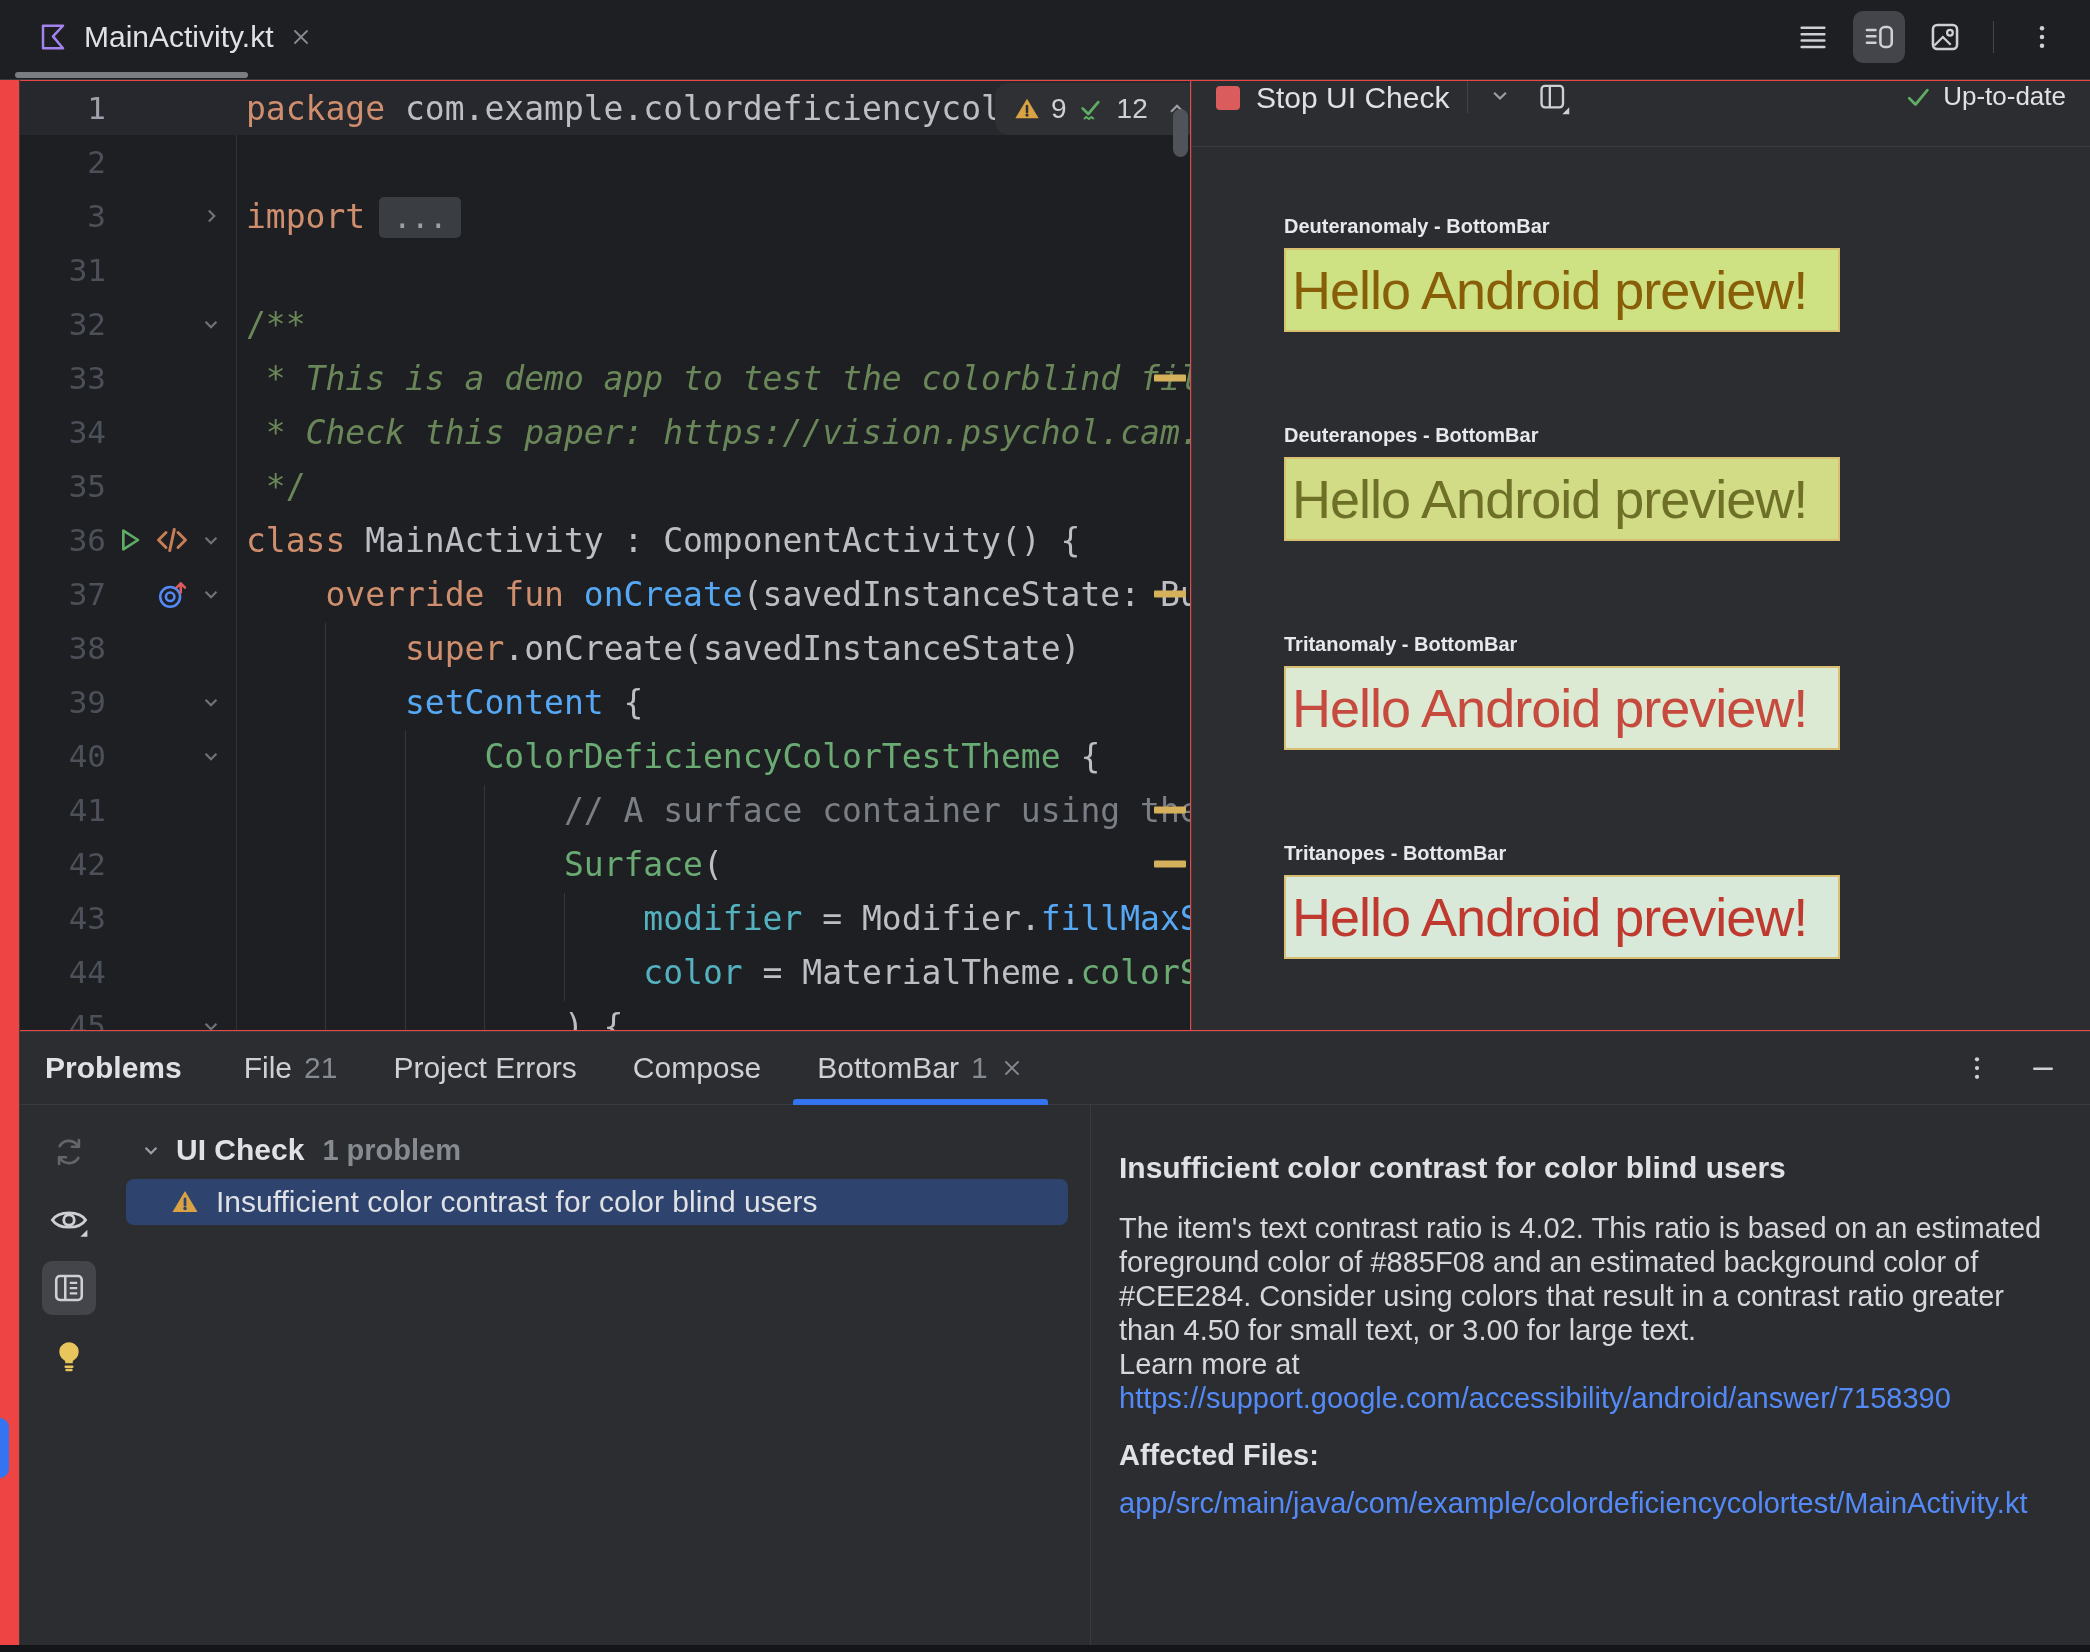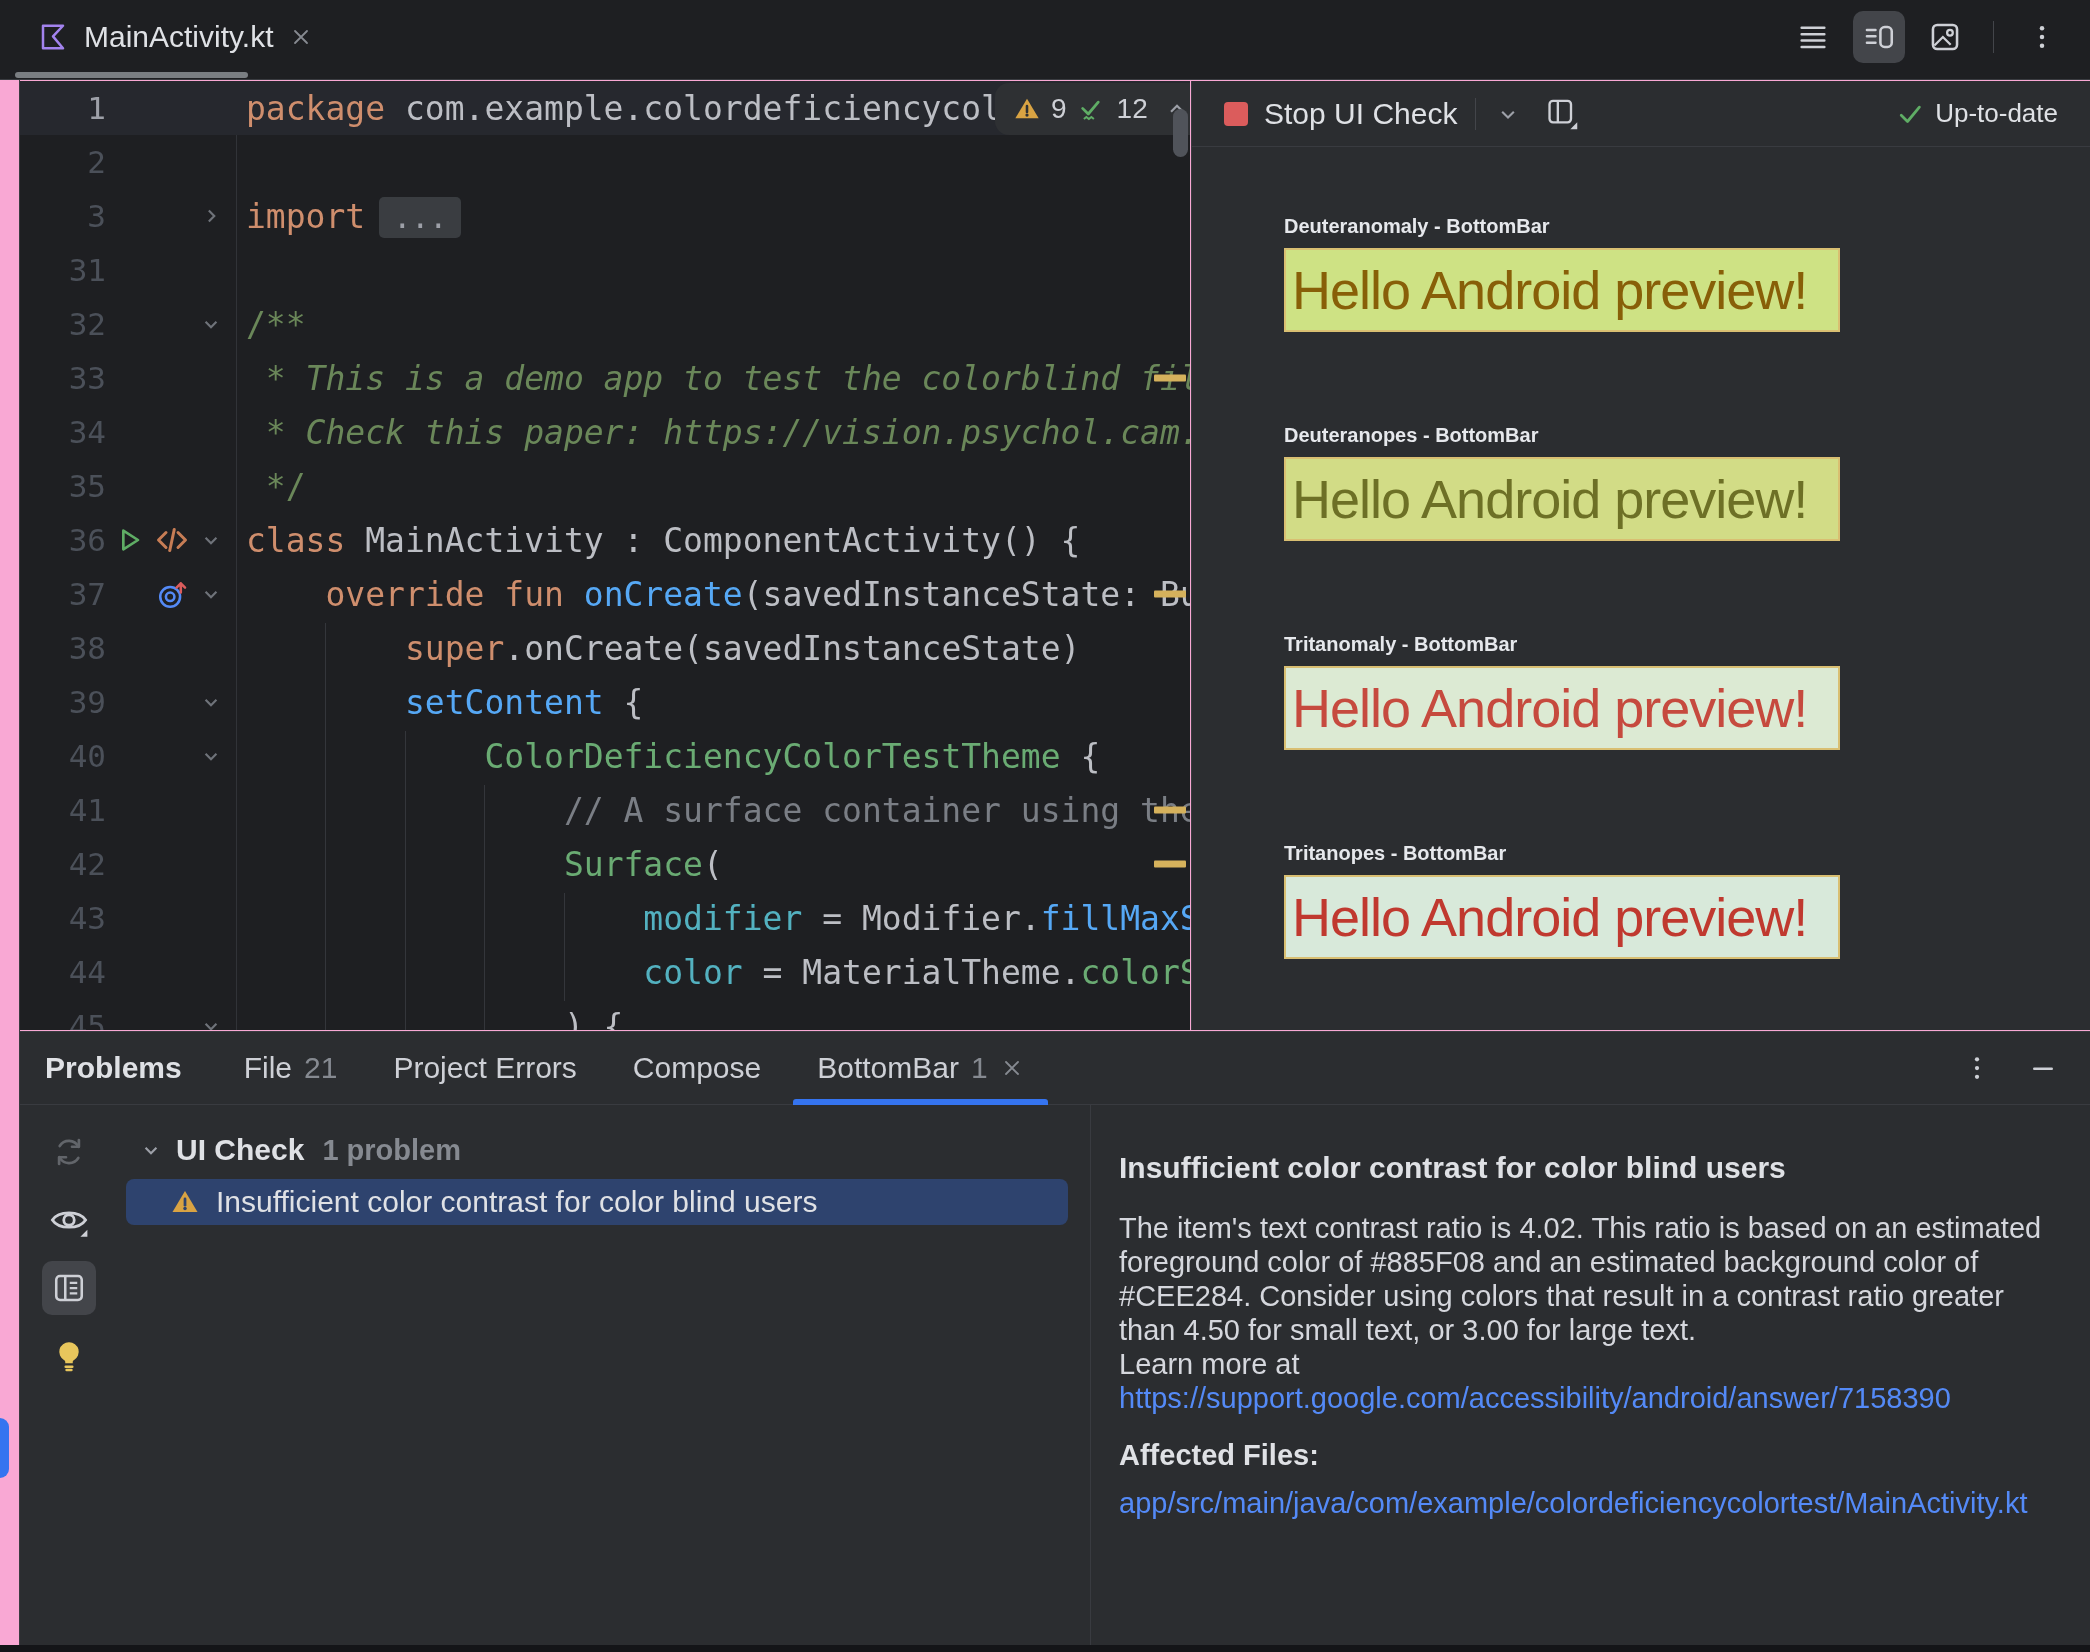--- a/index.html
+++ b/index.html
@@ -1,19 +1,19 @@
 <!DOCTYPE html>
 <html><head>
 <meta charset="utf-8">
 <style>
   * { margin:0; padding:0; box-sizing:border-box; }
   html,body { background:#0e0f11; }
   #root {
     position:relative; width:2090px; height:1652px;
-    background:#f9a8d4; overflow:hidden;
+    background:#ef4444; overflow:hidden;
     font-family:"Liberation Sans", sans-serif; color:#dfe1e5;
   }
   
   .left-stripe { position:absolute; left:0; top:80px; bottom:0; width:20px; border-right:1px solid #393b40; z-index:6; }
   .stripe-pill { position:absolute; left:0; top:1418px; width:9px; height:60px; background:#3574f0; border-radius:0 9px 9px 0; z-index:9; }
   
   .topbar { position:absolute; left:0; top:0; width:2090px; height:80px; border-bottom:1px solid #393b40; background:#1e1f22; z-index:8; }
   .ed-tab { position:absolute; left:22px; top:0; height:74px; display:flex; align-items:center; gap:16px; padding:0 16px; }
   .ed-tab-title { font-size:30px; color:#dfe1e5; }
   .tab-underline { position:absolute; left:15px; top:72px; width:233px; height:6px; background:#7a7e82; border-radius:3px; }
@@ -43,21 +43,21 @@
   .code-line.marked::after { content:''; position:absolute; right:4px; top:50%; transform:translateY(-50%);
     width:32px; height:7px; background:#d5b15c; border-radius:1px; z-index:4; }
   .gutter-sep { position:absolute; left:216px; top:0; bottom:0; width:1px; background:#313338; z-index:1; }
   .iguide { position:absolute; width:1px; background:#34363b; z-index:1; }
   .insp-widget { position:absolute; left:975px; top:2px; height:52px; display:flex; align-items:center; gap:10px;
     background:#2e3033; border-radius:14px; padding:0 18px; z-index:10; }
   .insp-count { font-size:28px; color:#ced0d6; }
   .scroll-thumb { position:absolute; right:2px; top:28px; width:15px; height:48px; background:#50535a; border-radius:8px; z-index:11; }
   
   .preview { position:absolute; left:1191px; top:81px; width:899px; height:949px; background:#2b2d30; border-left:1px solid #393b40; overflow:hidden; }
-  .pv-header { height:66px; border-bottom:1px solid #393b40; display:flex; align-items:center; padding:0 32px; }
+  .pv-header { height:66px; border-bottom:1px solid #393b40; display:flex; align-items:flex-start; padding:0 24px; }
   .stop-btn { display:flex; align-items:center; gap:16px; background:none; border:none; color:#dfe1e5; font-size:30px; font-family:inherit; cursor:default; }
   .stop-square { width:24px; height:24px; background:#db5c5c; border-radius:4px; display:inline-block; }
   .pv-status { margin-left:auto; display:flex; align-items:center; gap:10px; font-size:26px; color:#dfe1e5; }
   .pv-body { padding:68px 0 0 92px; }
   .pv-group + .pv-group { margin-top:92px; }
   .pv-label { font-size:20px; color:#e6e8ec; margin-bottom:10px;font-weight:bold; }
   .pv-box { width:556px; height:84px; border:2px solid #d9bf72; display:flex; align-items:center; overflow:hidden; }
   .pv-box span { font-size:54px; letter-spacing:-1px; white-space:nowrap; padding-left:6px; }
   
   .bottom { position:absolute; left:20px; top:1031px; width:2070px; height:614px; background:#2b2d30; border-top:1px solid #393b40; }

